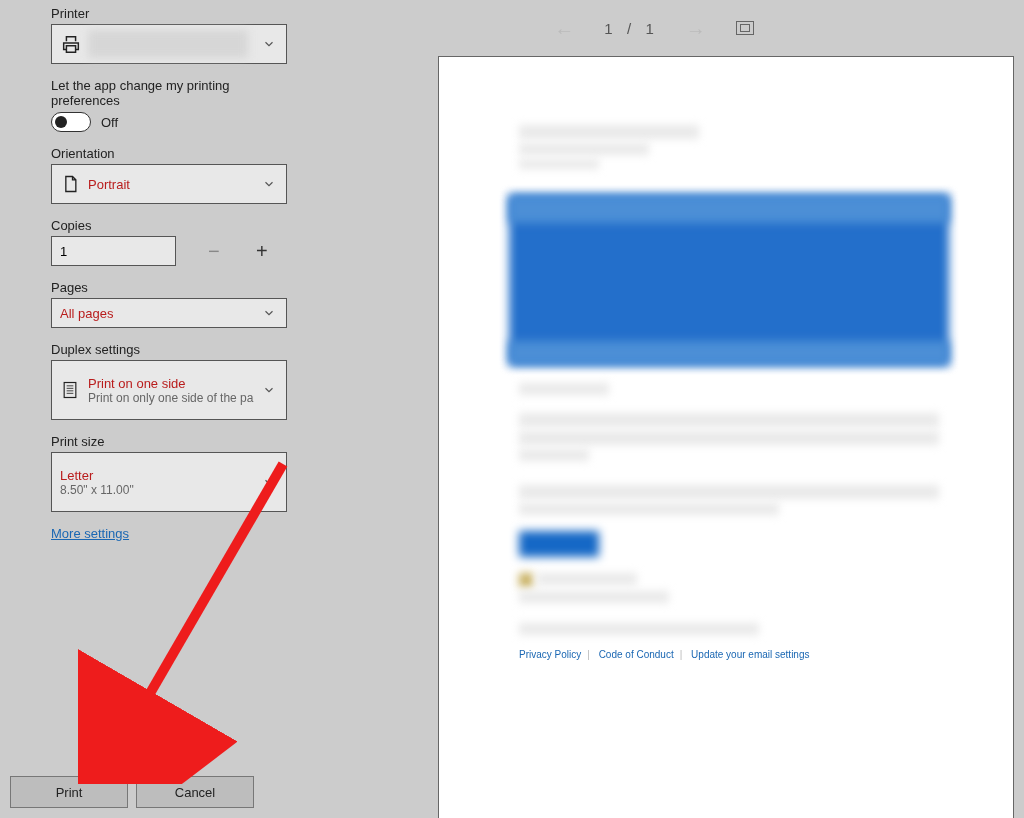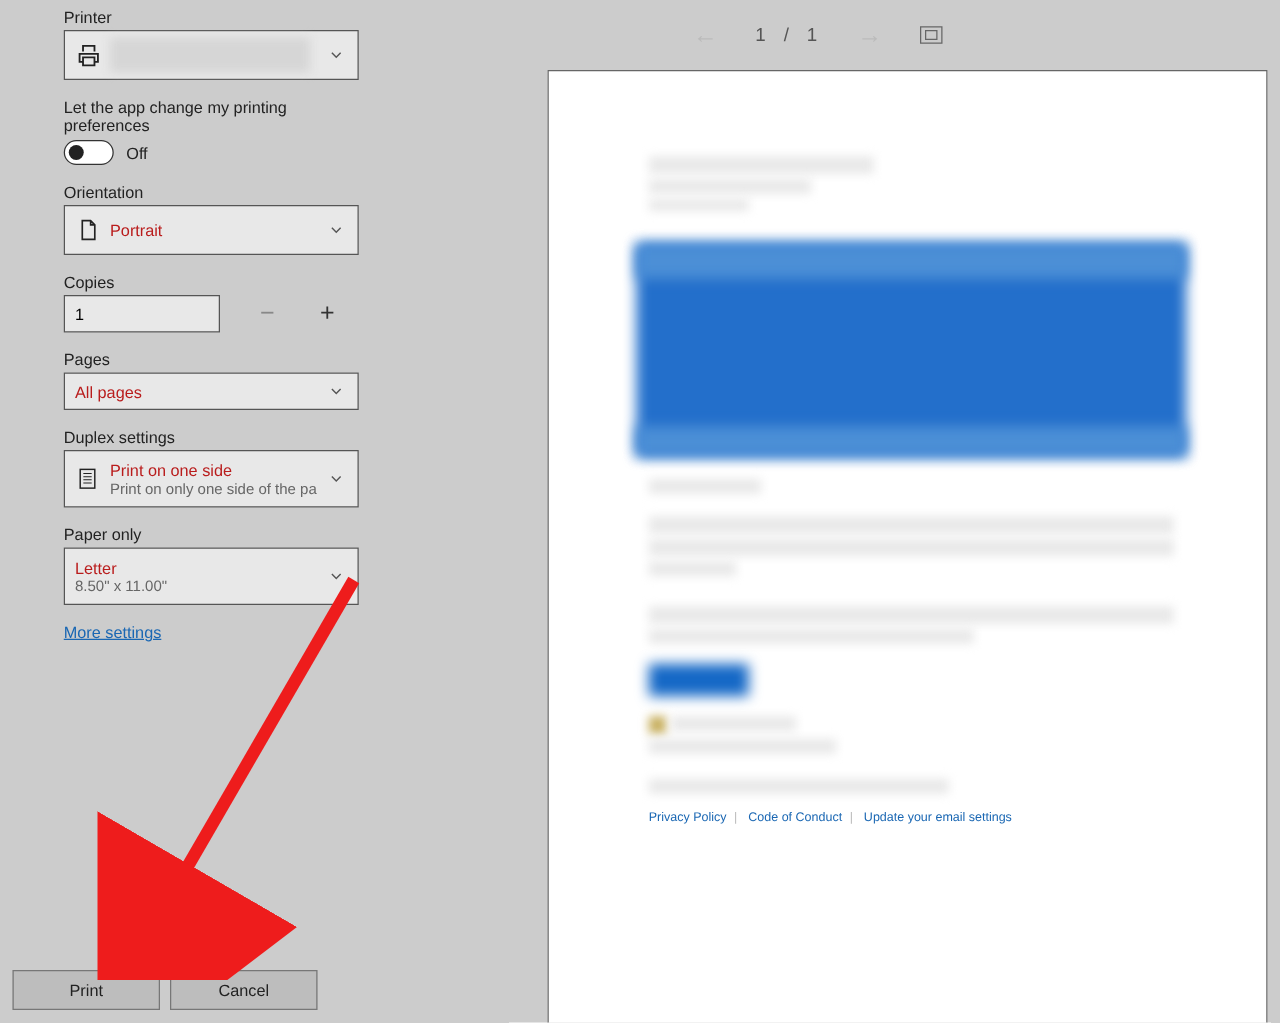--- a/index.html
+++ b/index.html
@@ -30,21 +30,21 @@
     border: 1px solid #555;
     background: #e8e8e8;
     height: 40px;
     width: 236px;
     display: flex;
     align-items: center;
     padding: 0 8px;
     position: relative;
   }
   .select-box.small { height: 30px; width: 236px; }
-  .select-box.tall { height: 46px; width: 236px; }
+  .select-box.tall { height: 60px; width: 236px; }
   .select-box .chev {
     position: absolute;
     right: 10px;
     top: 50%;
     transform: translateY(-50%);
   }
   .select-text-main { font-size: 13px; color:#b91c1c; }
   .select-text-sub  { font-size: 12px; color:#666; }
   .sec { margin-bottom: 14px; padding-left: 41px; }
   .toggle-row { display:flex; align-items:center; gap:10px; margin-top:4px;}
@@ -188,21 +188,21 @@
         <div class="select-text-main">Print on one side</div>
         <div class="select-text-sub">Print on only one side of the pa</div>
       </div>
       <svg class="chev" width="14" height="14" viewBox="0 0 24 24">
           <path fill="none" stroke="#555" stroke-width="2" d="M6 9l6 6 6-6"></path>
         </svg>
     </div>
   </div>
 
   <div class="sec">
-    <div class="label">Paper only</div>
+    <div class="label">Print size</div>
     <div class="select-box tall">
       <div style="overflow:hidden;flex:1">
         <div class="select-text-main">Letter</div>
         <div class="select-text-sub">8.50" x 11.00"</div>
       </div>
       <svg class="chev" width="14" height="14" viewBox="0 0 24 24">
           <path fill="none" stroke="#555" stroke-width="2" d="M6 9l6 6 6-6"></path>
         </svg>
     </div>
   </div>

